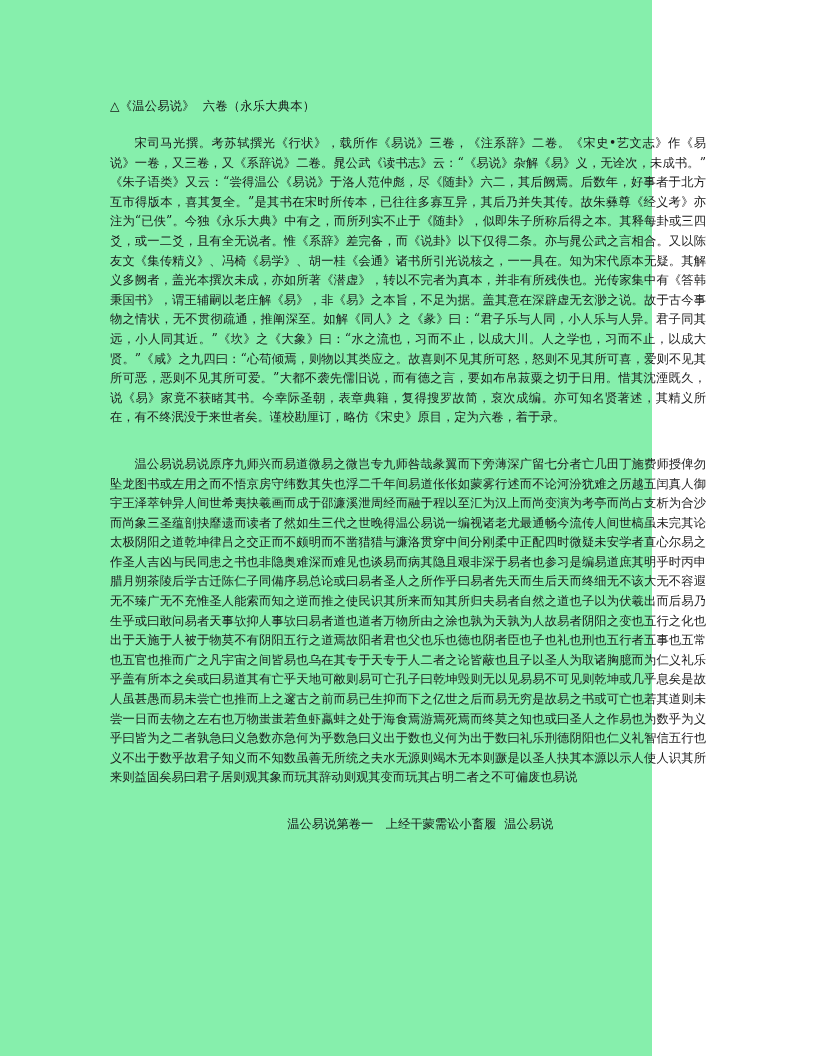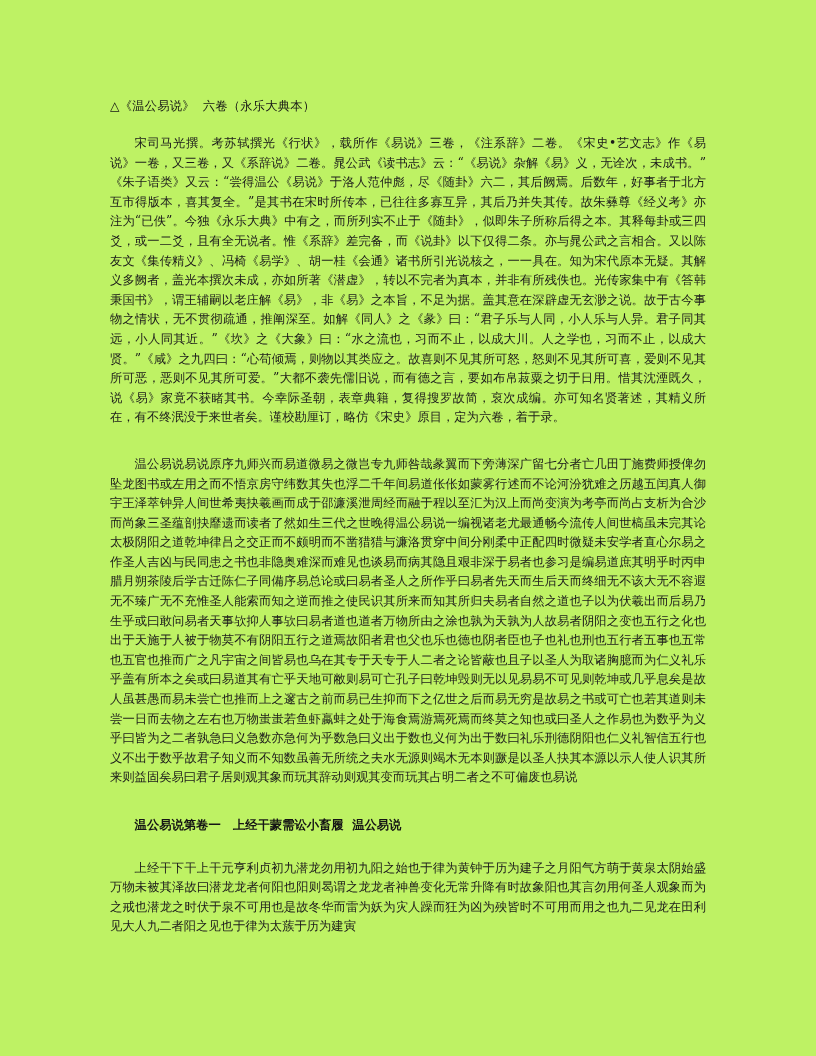--- a/index.html
+++ b/index.html
@@ -12,24 +12,24 @@
     width: 816px;
     height: 1056px;
     font-family: "DejaVu Serif", "Liberation Serif", serif;
     color: #1a1a1a;
     overflow: hidden;
   }
 
   .page {
     position: relative;
     box-sizing: border-box;
-    width: 816px;
+    width: 652px;
     height: 1056px;
     padding: 96px 110px 96px 110px;
-    background: #bef264;
+    background: #86efac;
   }
 
   .doc-body {
     width: 596px;
   }
 
   
   .entry-title {
     font-size: 12.3px;
     line-height: 20px;
@@ -54,41 +54,39 @@
 
   .para:last-child {
     margin-bottom: 0;
   }
 
   
   .section-heading {
     font-size: 12.3px;
     line-height: 19.6px;
     text-indent: 2em;
-    text-align: left;
+    text-align: center;
     margin: 0 0 17px 0;
     white-space: pre-wrap;
     color: #141414;
-    font-weight: bold;
   }
 
   
   .gap-lg { margin-bottom: 24px; }
   .gap-xl { margin-bottom: 27px; }
 </style>
 </head>
 <body>
 
 <div class="page">
   <div class="doc-body">
 
     <div class="entry-title">△《温公易说》  六卷（永乐大典本）</div>
 
     <p class="para gap-xl">宋司马光撰。考苏轼撰光《行状》，载所作《易说》三卷，《注系辞》二卷。《宋史•艺文志》作《易说》一卷，又三卷，又《系辞说》二卷。晁公武《读书志》云：“《易说》杂解《易》义，无诠次，未成书。”《朱子语类》又云：“尝得温公《易说》于洛人范仲彪，尽《随卦》六二，其后阙焉。后数年，好事者于北方互市得版本，喜其复全。”是其书在宋时所传本，已往往多寡互异，其后乃并失其传。故朱彝尊《经义考》亦注为“已佚”。今独《永乐大典》中有之，而所列实不止于《随卦》，似即朱子所称后得之本。其释每卦或三四爻，或一二爻，且有全无说者。惟《系辞》差完备，而《说卦》以下仅得二条。亦与晁公武之言相合。又以陈友文《集传精义》、冯椅《易学》、胡一桂《会通》诸书所引光说核之，一一具在。知为宋代原本无疑。其解义多阙者，盖光本撰次未成，亦如所著《潜虚》，转以不完者为真本，并非有所残佚也。光传家集中有《答韩秉国书》，谓王辅嗣以老庄解《易》，非《易》之本旨，不足为据。盖其意在深辟虚无玄渺之说。故于古今事物之情状，无不贯彻疏通，推阐深至。如解《同人》之《彖》曰：“君子乐与人同，小人乐与人异。君子同其远，小人同其近。”《坎》之《大象》曰：“水之流也，习而不止，以成大川。人之学也，习而不止，以成大贤。”《咸》之九四曰：“心苟倾焉，则物以其类应之。故喜则不见其所可怒，怒则不见其所可喜，爱则不见其所可恶，恶则不见其所可爱。”大都不袭先儒旧说，而有德之言，要如布帛菽粟之切于日用。惜其沈湮既久，说《易》家竟不获睹其书。今幸际圣朝，表章典籍，复得搜罗故简，裒次成编。亦可知名贤著述，其精义所在，有不终泯没于来世者矣。谨校勘厘订，略仿《宋史》原目，定为六卷，着于录。</p>
 
     <p class="para gap-xl">温公易说易说原序九师兴而易道微易之微岂专九师咎哉彖翼而下旁薄深广留七分者亡几田丁施费师授俾勿坠龙图书或左用之而不悟京房守纬数其失也浮二千年间易道伥伥如蒙雾行述而不论河汾犹难之历越五闰真人御宇王泽萃钟异人间世希夷抉羲画而成于邵濂溪泄周经而融于程以至汇为汉上而尚变演为考亭而尚占支析为合沙而尚象三圣蕴剖抉靡遗而读者了然如生三代之世晚得温公易说一编视诸老尤最通畅今流传人间世槁虽未完其论太极阴阳之道乾坤律吕之交正而不颇明而不凿猎猎与濂洛贯穿中间分刚柔中正配四时微疑未安学者直心尔易之作圣人吉凶与民同患之书也非隐奥难深而难见也谈易而病其隐且艰非深于易者也参习是编易道庶其明乎时丙申腊月朔茶陵后学古迁陈仁子同備序易总论或曰易者圣人之所作乎曰易者先天而生后天而终细无不该大无不容遐无不臻广无不充惟圣人能索而知之逆而推之使民识其所来而知其所归夫易者自然之道也子以为伏羲出而后易乃生乎或曰敢问易者天事欤抑人事欤曰易者道也道者万物所由之涂也孰为天孰为人故易者阴阳之变也五行之化也出于天施于人被于物莫不有阴阳五行之道焉故阳者君也父也乐也德也阴者臣也子也礼也刑也五行者五事也五常也五官也推而广之凡宇宙之间皆易也乌在其专于天专于人二者之论皆蔽也且子以圣人为取诸胸臆而为仁义礼乐乎盖有所本之矣或曰易道其有亡乎天地可敝则易可亡孔子曰乾坤毁则无以见易易不可见则乾坤或几乎息矣是故人虽甚愚而易未尝亡也推而上之邃古之前而易已生抑而下之亿世之后而易无穷是故易之书或可亡也若其道则未尝一日而去物之左右也万物蚩蚩若鱼虾蠃蚌之处于海食焉游焉死焉而终莫之知也或曰圣人之作易也为数乎为义乎曰皆为之二者孰急曰义急数亦急何为乎数急曰义出于数也义何为出于数曰礼乐刑德阴阳也仁义礼智信五行也义不出于数乎故君子知义而不知数虽善无所统之夫水无源则竭木无本则蹶是以圣人抉其本源以示人使人识其所来则益固矣易曰君子居则观其象而玩其辞动则观其变而玩其占明二者之不可偏废也易说</p>
 
     <div class="section-heading gap-lg">温公易说第卷一　上经干蒙需讼小畜履  温公易说</div>
 
-    <p class="para">上经干下干上干元亨利贞初九潜龙勿用初九阳之始也于律为黄钟于历为建子之月阳气方萌于黄泉太阴始盛万物未被其泽故曰潜龙龙者何阳也阳则曷谓之龙龙者神兽变化无常升降有时故象阳也其言勿用何圣人观象而为之戒也潜龙之时伏于泉不可用也是故冬华而雷为妖为灾人躁而狂为凶为殃皆时不可用而用之也九二见龙在田利见大人九二者阳之见也于律为太蔟于历为建寅</p>
 
   </div>
 </div>
 
 </body></html>

